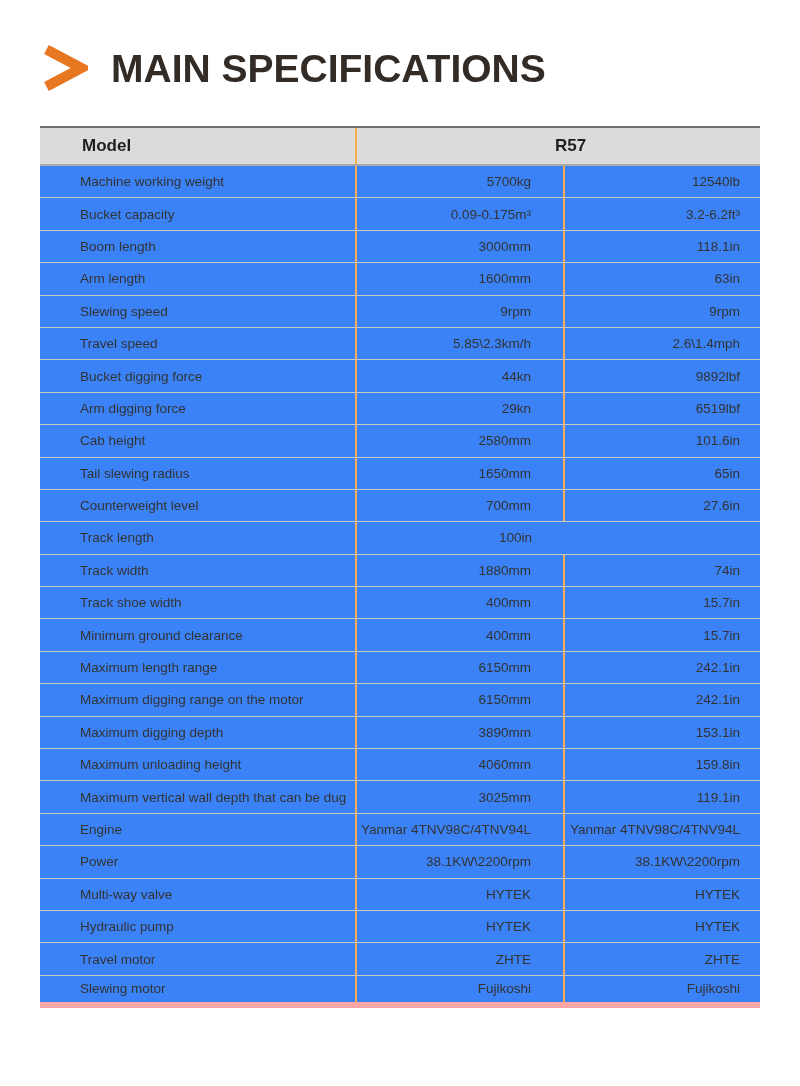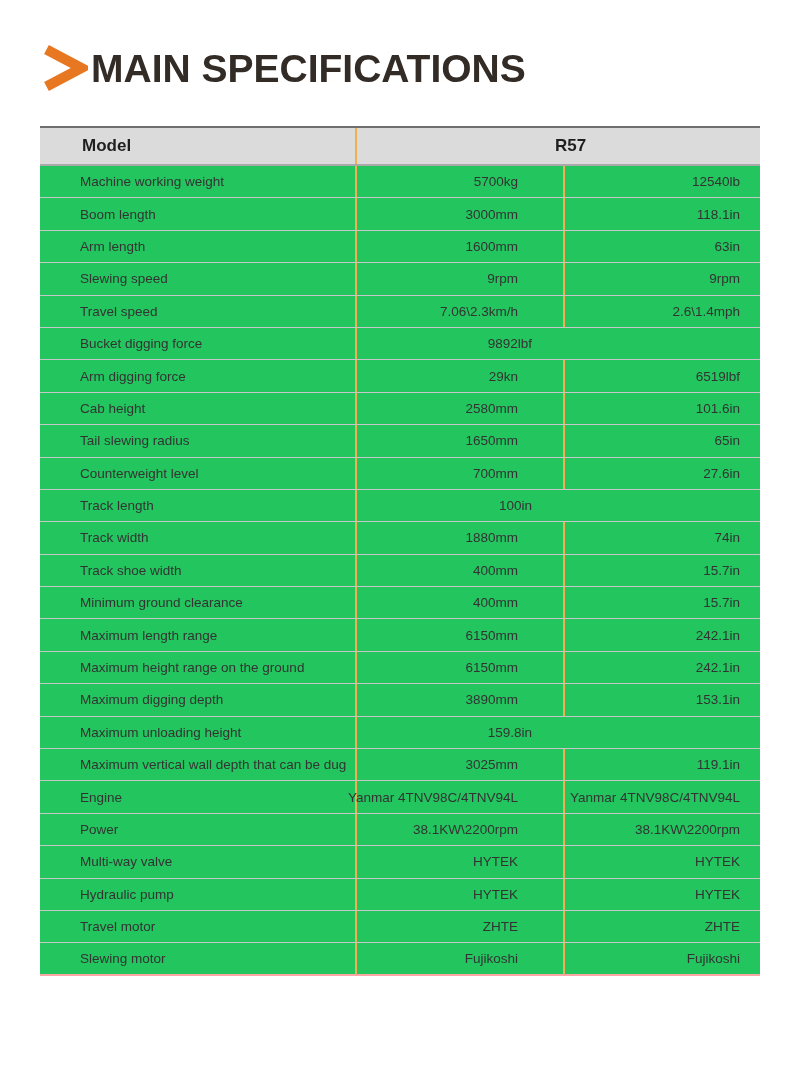--- a/index.html
+++ b/index.html
@@ -15,21 +15,21 @@
     --accent: #F2AF4F;
     --icon-orange: #E87722;
     --header-bg: #DBDBDB;
     --title-color: #322B26;
   }
   .title-block {
     position: absolute;
     left: 40px; top: 44px;
     display: flex;
     align-items: center;
-    gap: 3px;
+    gap: 23px;
   }
   .title-block svg { display: block; }
   .page-title {
     font-size: 39px;
     font-weight: bold;
     letter-spacing: 0px;
     color: var(--title-color);
     line-height: 1;
     white-space: nowrap;
   }
@@ -63,39 +63,39 @@
   .th-r57 {
     width: 403px;
     justify-content: center;
     padding-left: 24px;
   }
   .row {
     display: flex;
     height: 32.4px;
     border-bottom: 1px solid #C7C7C7;
     align-items: stretch;
-    background: #22c55e;
-  }
-  .row:last-child { border-bottom: 2px solid #fca5a5; }
+    background: #3b82f6;
+  }
+  .row:last-child { border-bottom: 6px solid #fca5a5; }
   .td {
     font-size: 13.5px;
     color: #333;
     display: flex;
     align-items: center;
     white-space: nowrap;
   }
   .td-label {
     width: 317px;
     padding-left: 40px;
     border-right: 2px solid var(--accent);
   }
   .td-metric {
     width: 208px;
     justify-content: flex-end;
-    padding-right: 45px;
+    padding-right: 32px;
     border-right: 2px solid var(--accent);
   }
   .td-imperial {
     width: 195px;
     justify-content: flex-end;
     padding-right: 20px;
   }
 </style>
 </head>
 <body>
@@ -112,20 +112,25 @@
     <div class="th th-model">Model</div>
     <div class="th th-r57">R57</div>
   </div>
   <div class="tbody">
   <div class="row">
     <div class="td td-label">Machine working weight</div>
     <div class="td td-metric">5700kg</div>
     <div class="td td-imperial">12540lb</div>
   </div>
 
+  <div class="row">
+    <div class="td td-label">Bucket capacity</div>
+    <div class="td td-metric">0.09-0.175m³</div>
+    <div class="td td-imperial">3.2-6.2ft³</div>
+  </div>
 
   <div class="row">
     <div class="td td-label">Boom length</div>
     <div class="td td-metric">3000mm</div>
     <div class="td td-imperial">118.1in</div>
   </div>
 
   <div class="row">
     <div class="td td-label">Arm length</div>
     <div class="td td-metric">1600mm</div>
@@ -133,26 +138,27 @@
   </div>
 
   <div class="row">
     <div class="td td-label">Slewing speed</div>
     <div class="td td-metric">9rpm</div>
     <div class="td td-imperial">9rpm</div>
   </div>
 
   <div class="row">
     <div class="td td-label">Travel speed</div>
-    <div class="td td-metric">7.06\2.3km/h</div>
+    <div class="td td-metric">5.85\2.3km/h</div>
     <div class="td td-imperial">2.6\1.4mph</div>
   </div>
 
   <div class="row">
     <div class="td td-label">Bucket digging force</div>
+    <div class="td td-metric">44kn</div>
     <div class="td td-imperial">9892lbf</div>
   </div>
 
   <div class="row">
     <div class="td td-label">Arm digging force</div>
     <div class="td td-metric">29kn</div>
     <div class="td td-imperial">6519lbf</div>
   </div>
 
   <div class="row">
@@ -196,33 +202,34 @@
     <div class="td td-imperial">15.7in</div>
   </div>
 
   <div class="row">
     <div class="td td-label">Maximum length range</div>
     <div class="td td-metric">6150mm</div>
     <div class="td td-imperial">242.1in</div>
   </div>
 
   <div class="row">
-    <div class="td td-label">Maximum height range on the ground</div>
+    <div class="td td-label">Maximum digging range on the motor</div>
     <div class="td td-metric">6150mm</div>
     <div class="td td-imperial">242.1in</div>
   </div>
 
   <div class="row">
     <div class="td td-label">Maximum digging depth</div>
     <div class="td td-metric">3890mm</div>
     <div class="td td-imperial">153.1in</div>
   </div>
 
   <div class="row">
     <div class="td td-label">Maximum unloading height</div>
+    <div class="td td-metric">4060mm</div>
     <div class="td td-imperial">159.8in</div>
   </div>
 
   <div class="row">
     <div class="td td-label">Maximum vertical wall depth that can be dug</div>
     <div class="td td-metric">3025mm</div>
     <div class="td td-imperial">119.1in</div>
   </div>
 
   <div class="row">

